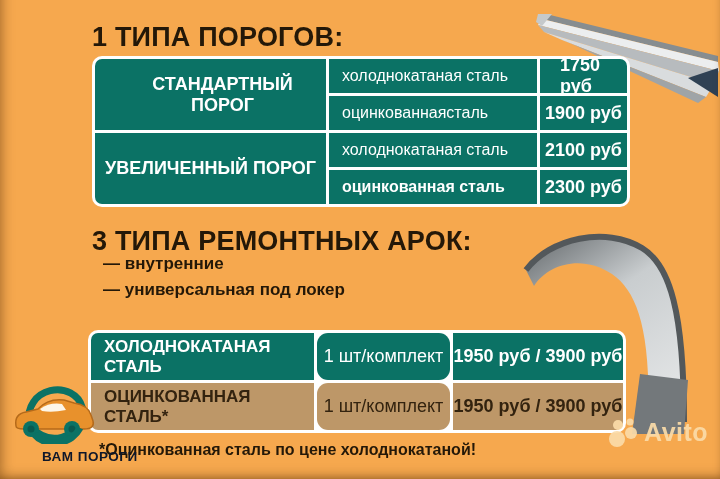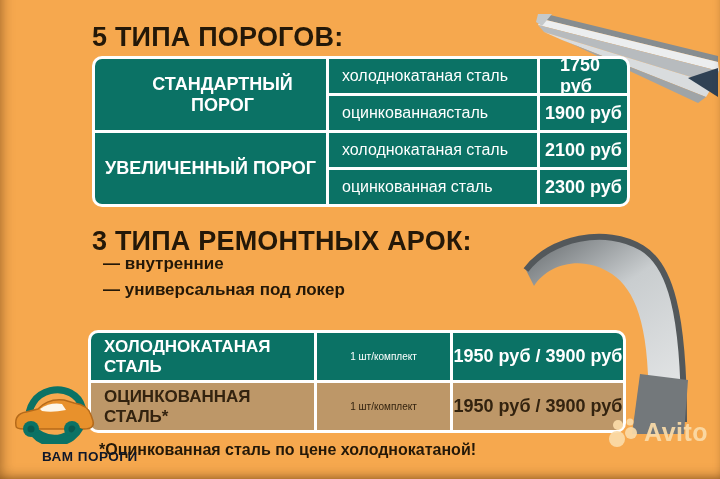--- a/index.html
+++ b/index.html
@@ -41,24 +41,24 @@
     display:flex; align-items:center; background:#0B7265; color:#FFFFFF;
   }
   .cell.name   { justify-content:center; text-align:center; font-weight:700; font-size:18px; }
   .cell.mat    { padding-left:13px; font-size:16px; }
   .cell.price  { justify-content:center; font-weight:700; font-size:18px; }
   .g1 { grid-area:1/1/3/2; border-top-left-radius:7px;padding-left:24px; }
   .m11{ grid-area:1/2; } .p11{ grid-area:1/3; border-top-right-radius:7px;padding-left:20px; }
   .m12{ grid-area:2/2; } .p12{ grid-area:2/3; }
   .g2 { grid-area:3/1/5/2; border-bottom-left-radius:7px; }
   .m21{ grid-area:3/2; } .p21{ grid-area:3/3; }
-  .m22{ grid-area:4/2; } .p22{ grid-area:4/3; border-bottom-right-radius:7px; }
+  .m22{ grid-area:4/2;font-weight:bold; } .p22{ grid-area:4/3; border-bottom-right-radius:7px; }
 
   .cell.mat2   { padding-left:13px; font-weight:700; font-size:17px; }
-  .cell.qty    { justify-content:center; font-size:10px; }
+  .cell.qty    { justify-content:center; font-size:18px;border-radius:11px; }
   .r-tan       { background:#BD9768; color:#33230F; }
   .rtl { border-top-left-radius:7px; } .rtr { border-top-right-radius:7px; }
   .rbl { border-bottom-left-radius:7px; } .rbr { border-bottom-right-radius:7px; }
 
   
   .arch-list {
     position:absolute; left:103px; top:254px; z-index:3;
     font-size:17px; font-weight:600; color:#241808;
   }
   .arch-list div { margin-bottom:6px; white-space:nowrap; }
@@ -88,21 +88,21 @@
   }
   .watermark-text {
     font-size:25px; font-weight:800; color:#FBDCA9; letter-spacing:0.5px;
   }
 </style>
 </head>
 <body>
 
 <div class="poster">
 
-  <div class="h-main" id="h-sills">5 ТИПА ПОРОГОВ:</div>
+  <div class="h-main" id="h-sills">1 ТИПА ПОРОГОВ:</div>
 
   <div class="tbl" id="tbl-sills">
     <div class="cell name g1">СТАНДАРТНЫЙ ПОРОГ</div>
     <div class="cell mat m11">холоднокатаная сталь</div>
     <div class="cell price p11">1750 руб</div>
     <div class="cell mat m12">оцинкованнаясталь</div>
     <div class="cell price p12">1900 руб</div>
     <div class="cell name g2">УВЕЛИЧЕННЫЙ ПОРОГ</div>
     <div class="cell mat m21">холоднокатаная сталь</div>
     <div class="cell price p21">2100 руб</div>

